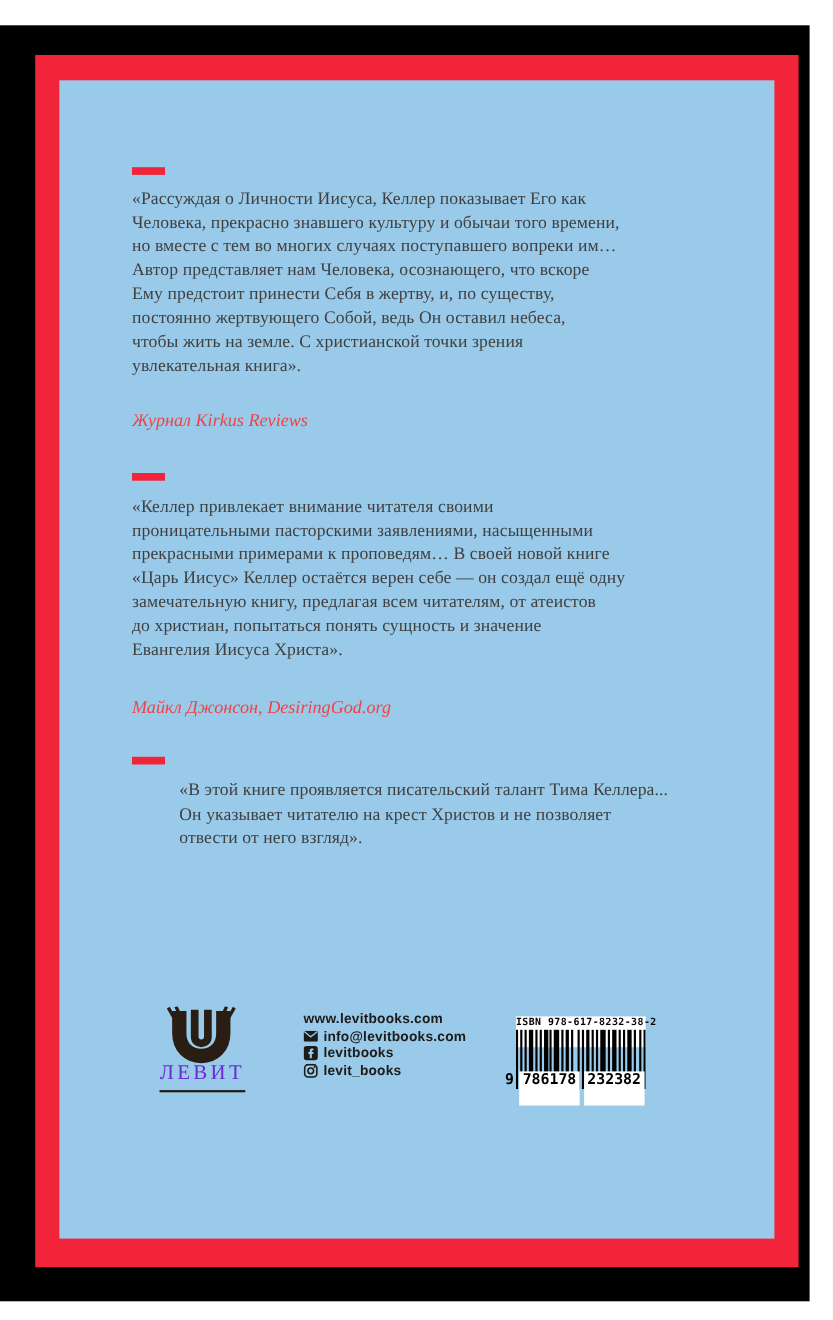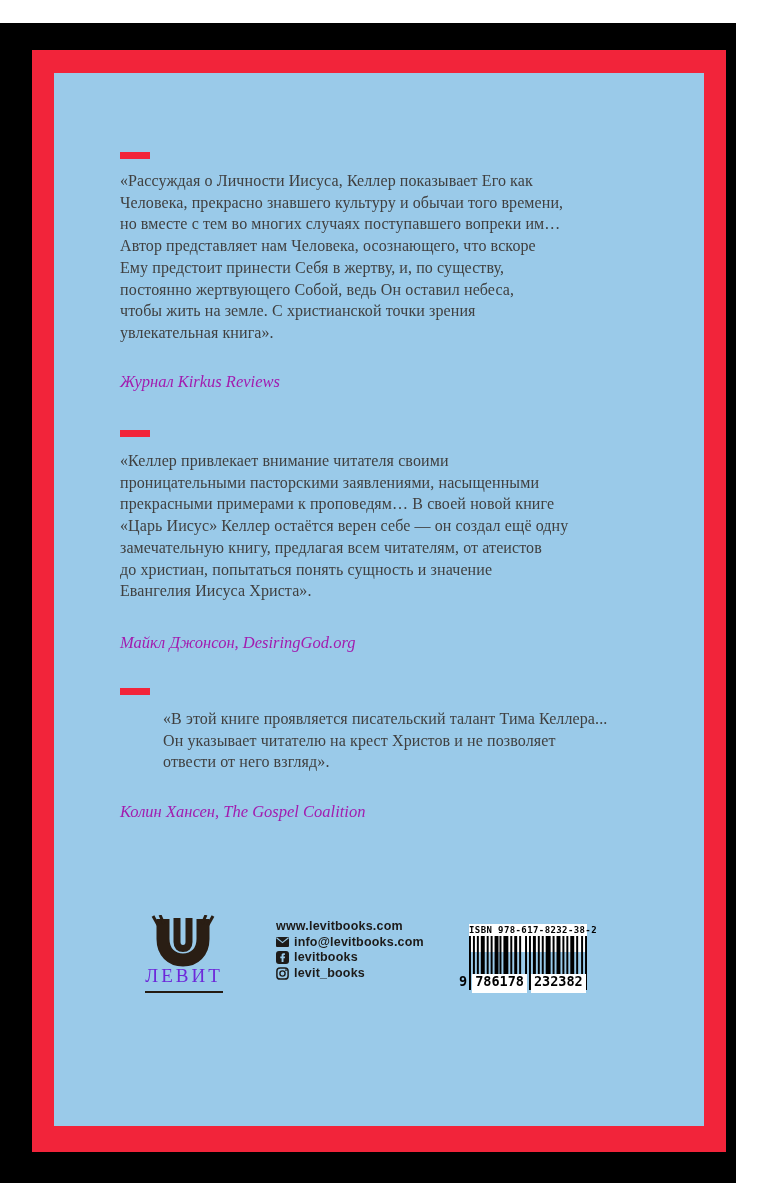--- a/index.html
+++ b/index.html
@@ -10,40 +10,40 @@
   .cover-blue{position:absolute;left:54px;top:73px;width:650px;height:1053px;background:#9acae9;}
 
   .dash{position:absolute;left:120px;width:30px;height:7px;background:#f2243a;}
   .dash1{top:152px;} .dash2{top:430px;} .dash3{top:688px;}
 
   .quote{position:absolute;left:120px;width:566px;
          font:16px/21.7px "Liberation Serif",serif;color:#404040;
          white-space:pre-line;letter-spacing:0.1px;}
   .q1{top:170px;} .q2{top:450px;} .q3{top:708px;margin-left:43px;}
 
-  .attr{position:absolute;left:120px;font:italic 16.5px/1.3 "Liberation Serif",serif;color:#a21caf;}
+  .attr{position:absolute;left:120px;font:italic 16.5px/1.3 "Liberation Serif",serif;color:#ef4444;}
   .a1{top:371px;} .a2{top:632px;} .a3{top:801px;}
 
   .logo-mark{position:absolute;left:150px;top:915px;width:66px;height:54px;}
   .wordmark{position:absolute;left:145px;top:966px;width:78px;text-align:center;
             font:19px/1.1 "Liberation Serif",serif;color:#6d28d9;letter-spacing:3px;
             border-bottom:2px solid #241b12;padding-bottom:4px;}
 
   .contacts{position:absolute;left:276px;top:920px;display:flex;flex-direction:column;gap:2.5px;
             font:bold 12.5px/13.2px "Liberation Sans",sans-serif;color:#1d1b19;letter-spacing:0.2px;}
   .contact-row{display:flex;align-items:center;gap:5px;height:13.2px;}
   .contact-icon{width:13px;height:13px;display:inline-flex;align-items:center;justify-content:center;flex:0 0 13px;}
 
   .barcode-label{position:absolute;left:469px;top:924px;width:118px;height:28px;background:#ffffff;
                  font:bold 9px/12px "DejaVu Sans Mono",monospace;color:#000;text-align:center;
                  letter-spacing:0.4px;white-space:nowrap;}
   .barcode-bars{position:absolute;left:469px;top:936px;width:118px;height:54px;}
   .barcode-digits{position:absolute;left:458px;top:974px;display:flex;gap:4px;align-items:flex-start;
                   font:bold 13.5px/15px "DejaVu Sans Mono",monospace;color:#000;}
-  .digit-box{background:#ffffff;padding:0 3px;height:19px;}
+  .digit-box{background:#ffffff;padding:0 3px;height:31px;}
   .digit-plain{padding:0 1px;}
 </style>
 </head>
 <body>
 
 <div class="page">
   <div class="cover-black"></div>
   <div class="cover-red"></div>
   <div class="cover-blue"></div>
 
@@ -65,21 +65,20 @@
 «Царь Иисус» Келлер остаётся верен себе — он создал ещё одну
 замечательную книгу, предлагая всем читателям, от атеистов
 до христиан, попытаться понять сущность и значение
 Евангелия Иисуса Христа».</div>
   <div class="attr a2">Майкл Джонсон, DesiringGod.org</div>
 
   <div class="dash dash3"></div>
   <div class="quote q3">«В этой книге проявляется писательский талант Тима Келлера...
 Он указывает читателю на крест Христов и не позволяет
 отвести от него взгляд».</div>
-  <div class="attr a3">Колин Хансен, The Gospel Coalition</div>
 
   <div class="logo-mark">
     <svg width="66" height="54" viewBox="0 0 66 54" xmlns="http://www.w3.org/2000/svg">
       <g stroke="#2a1e14" fill="none" stroke-linecap="butt">
         <path d="M13 4 L13 24 C13 37 21.5 45 33 45 C44.5 45 53 37 53 24 L53 4" stroke-width="13"></path>
         <path d="M27 3 L27 27 C27 31.5 29.5 33.5 33 33.5 C36.5 33.5 39 31.5 39 27 L39 3" stroke-width="7"></path>
         <path d="M8 10 L3 1" stroke-width="3"></path>
         <path d="M14 9 L10 0" stroke-width="3"></path>
         <path d="M58 10 L63 1" stroke-width="3"></path>
         <path d="M52 9 L56 0" stroke-width="3"></path>

